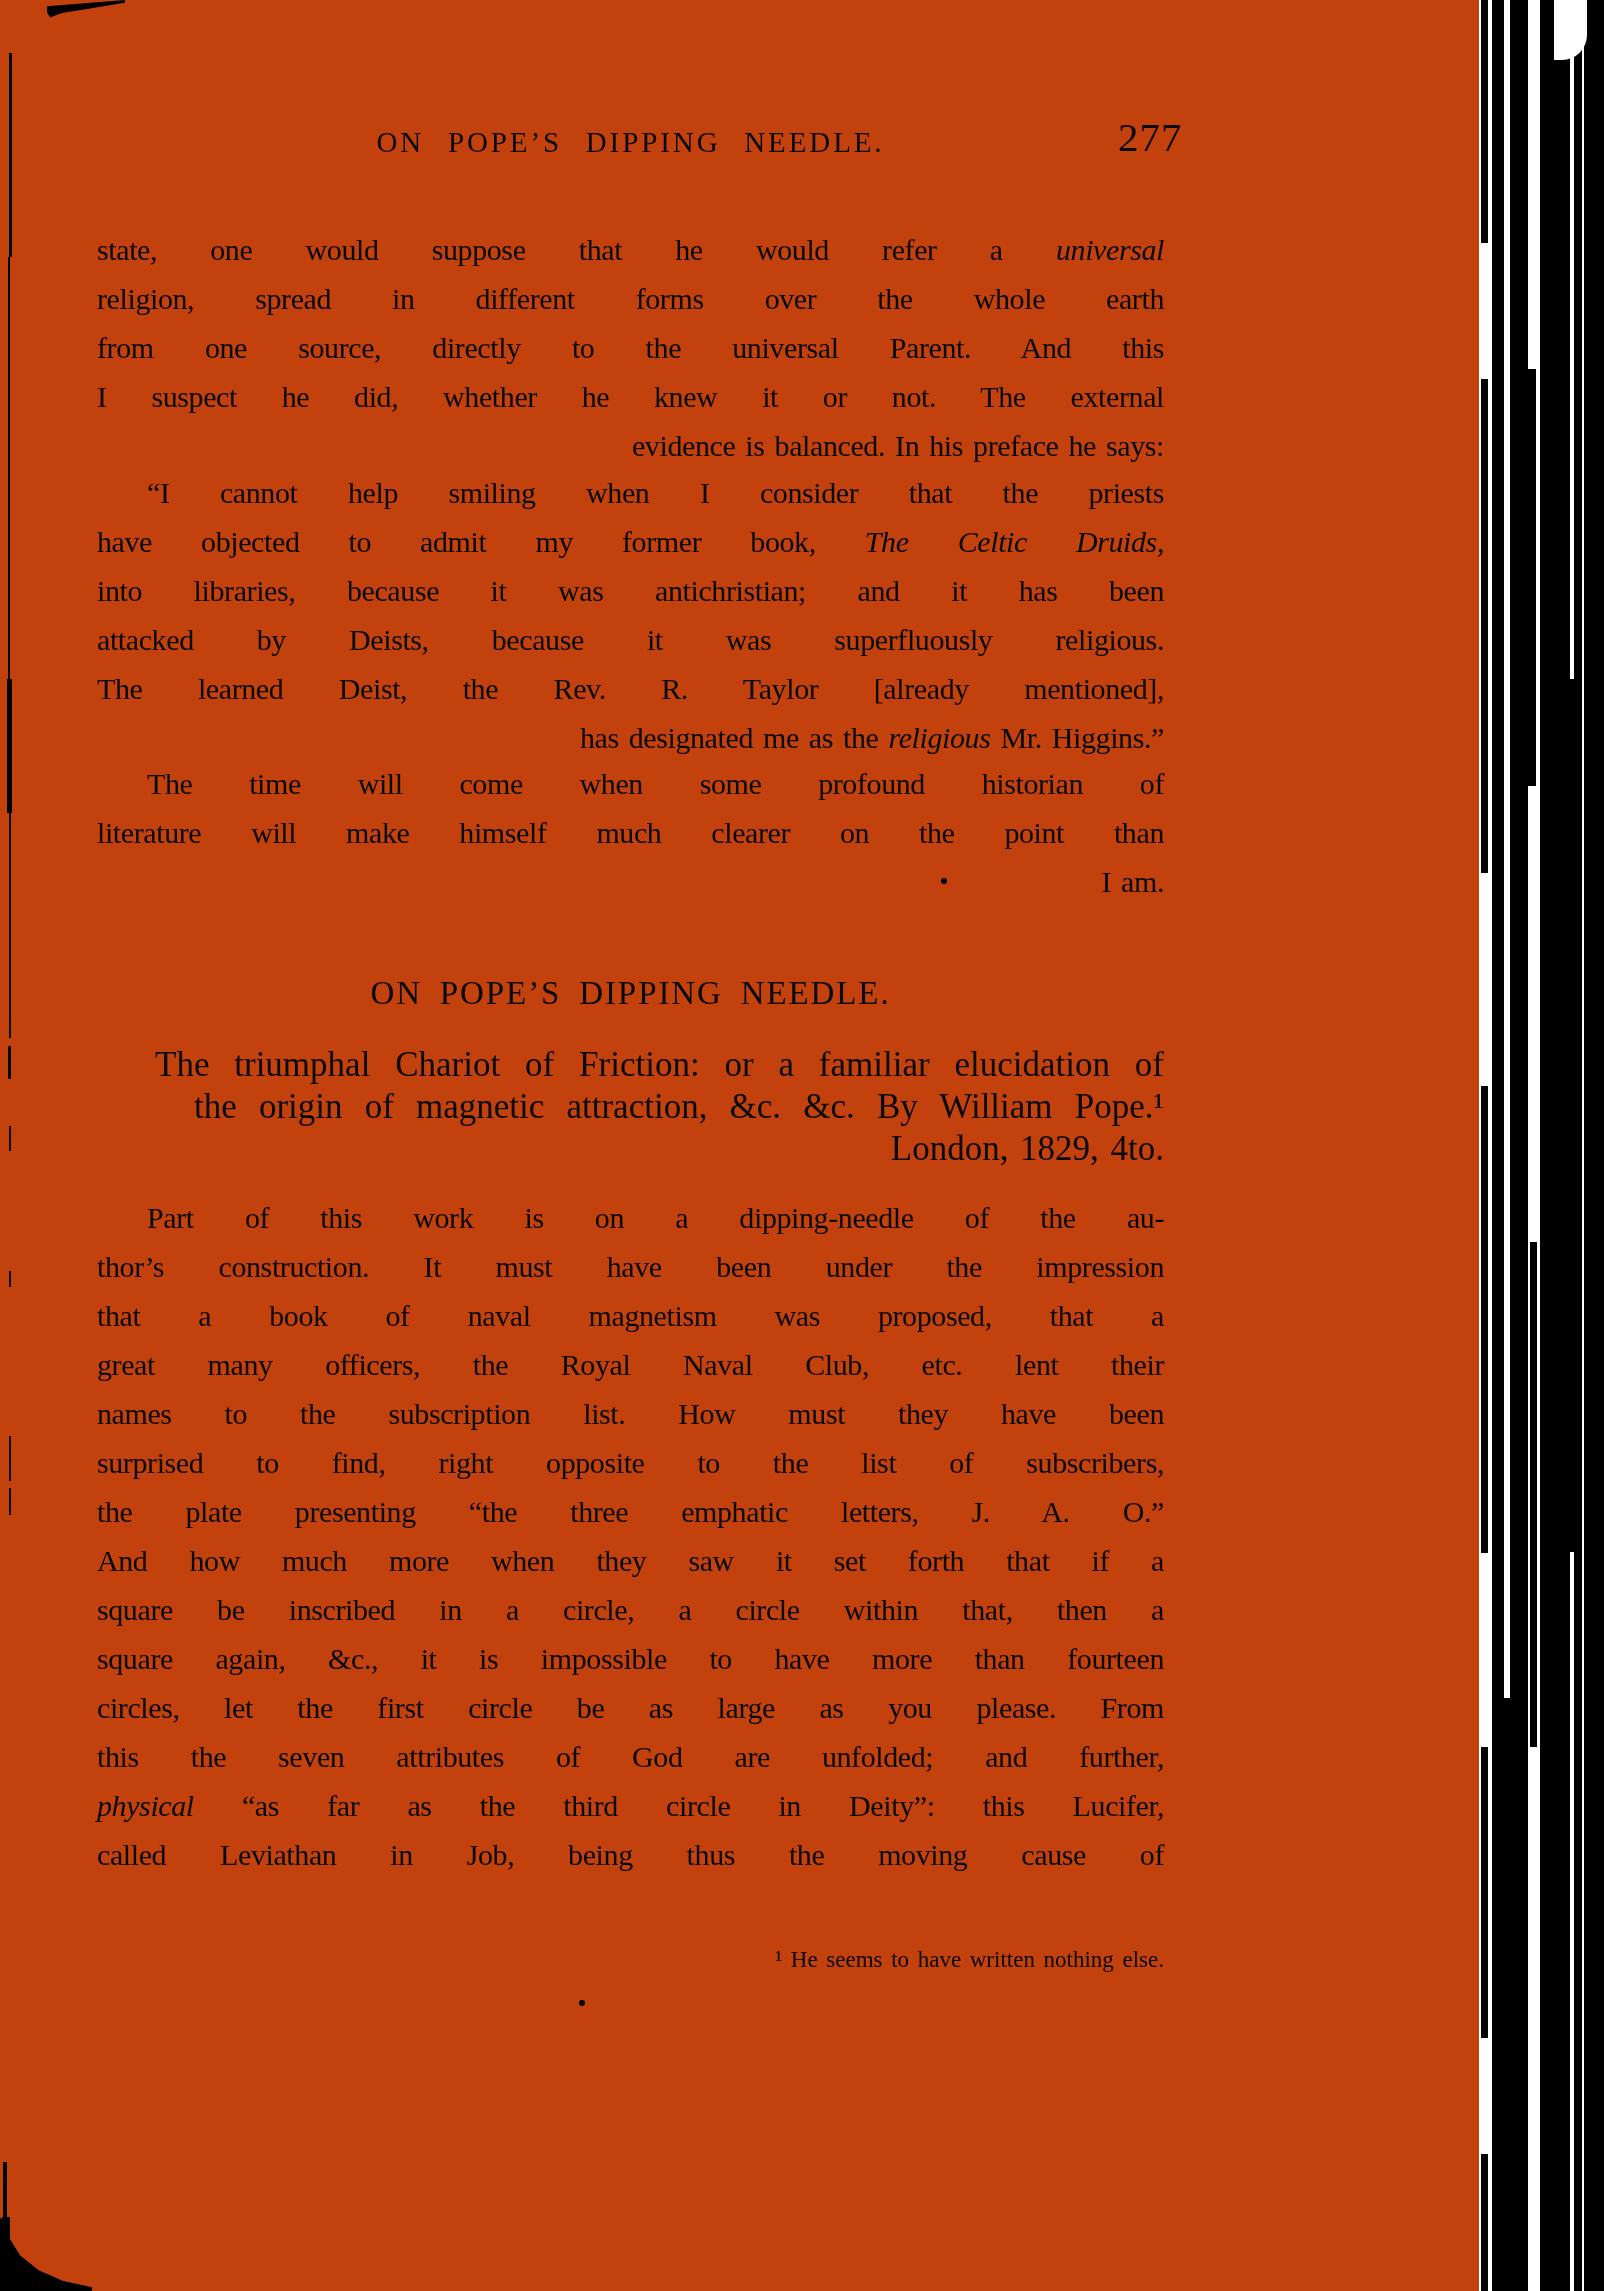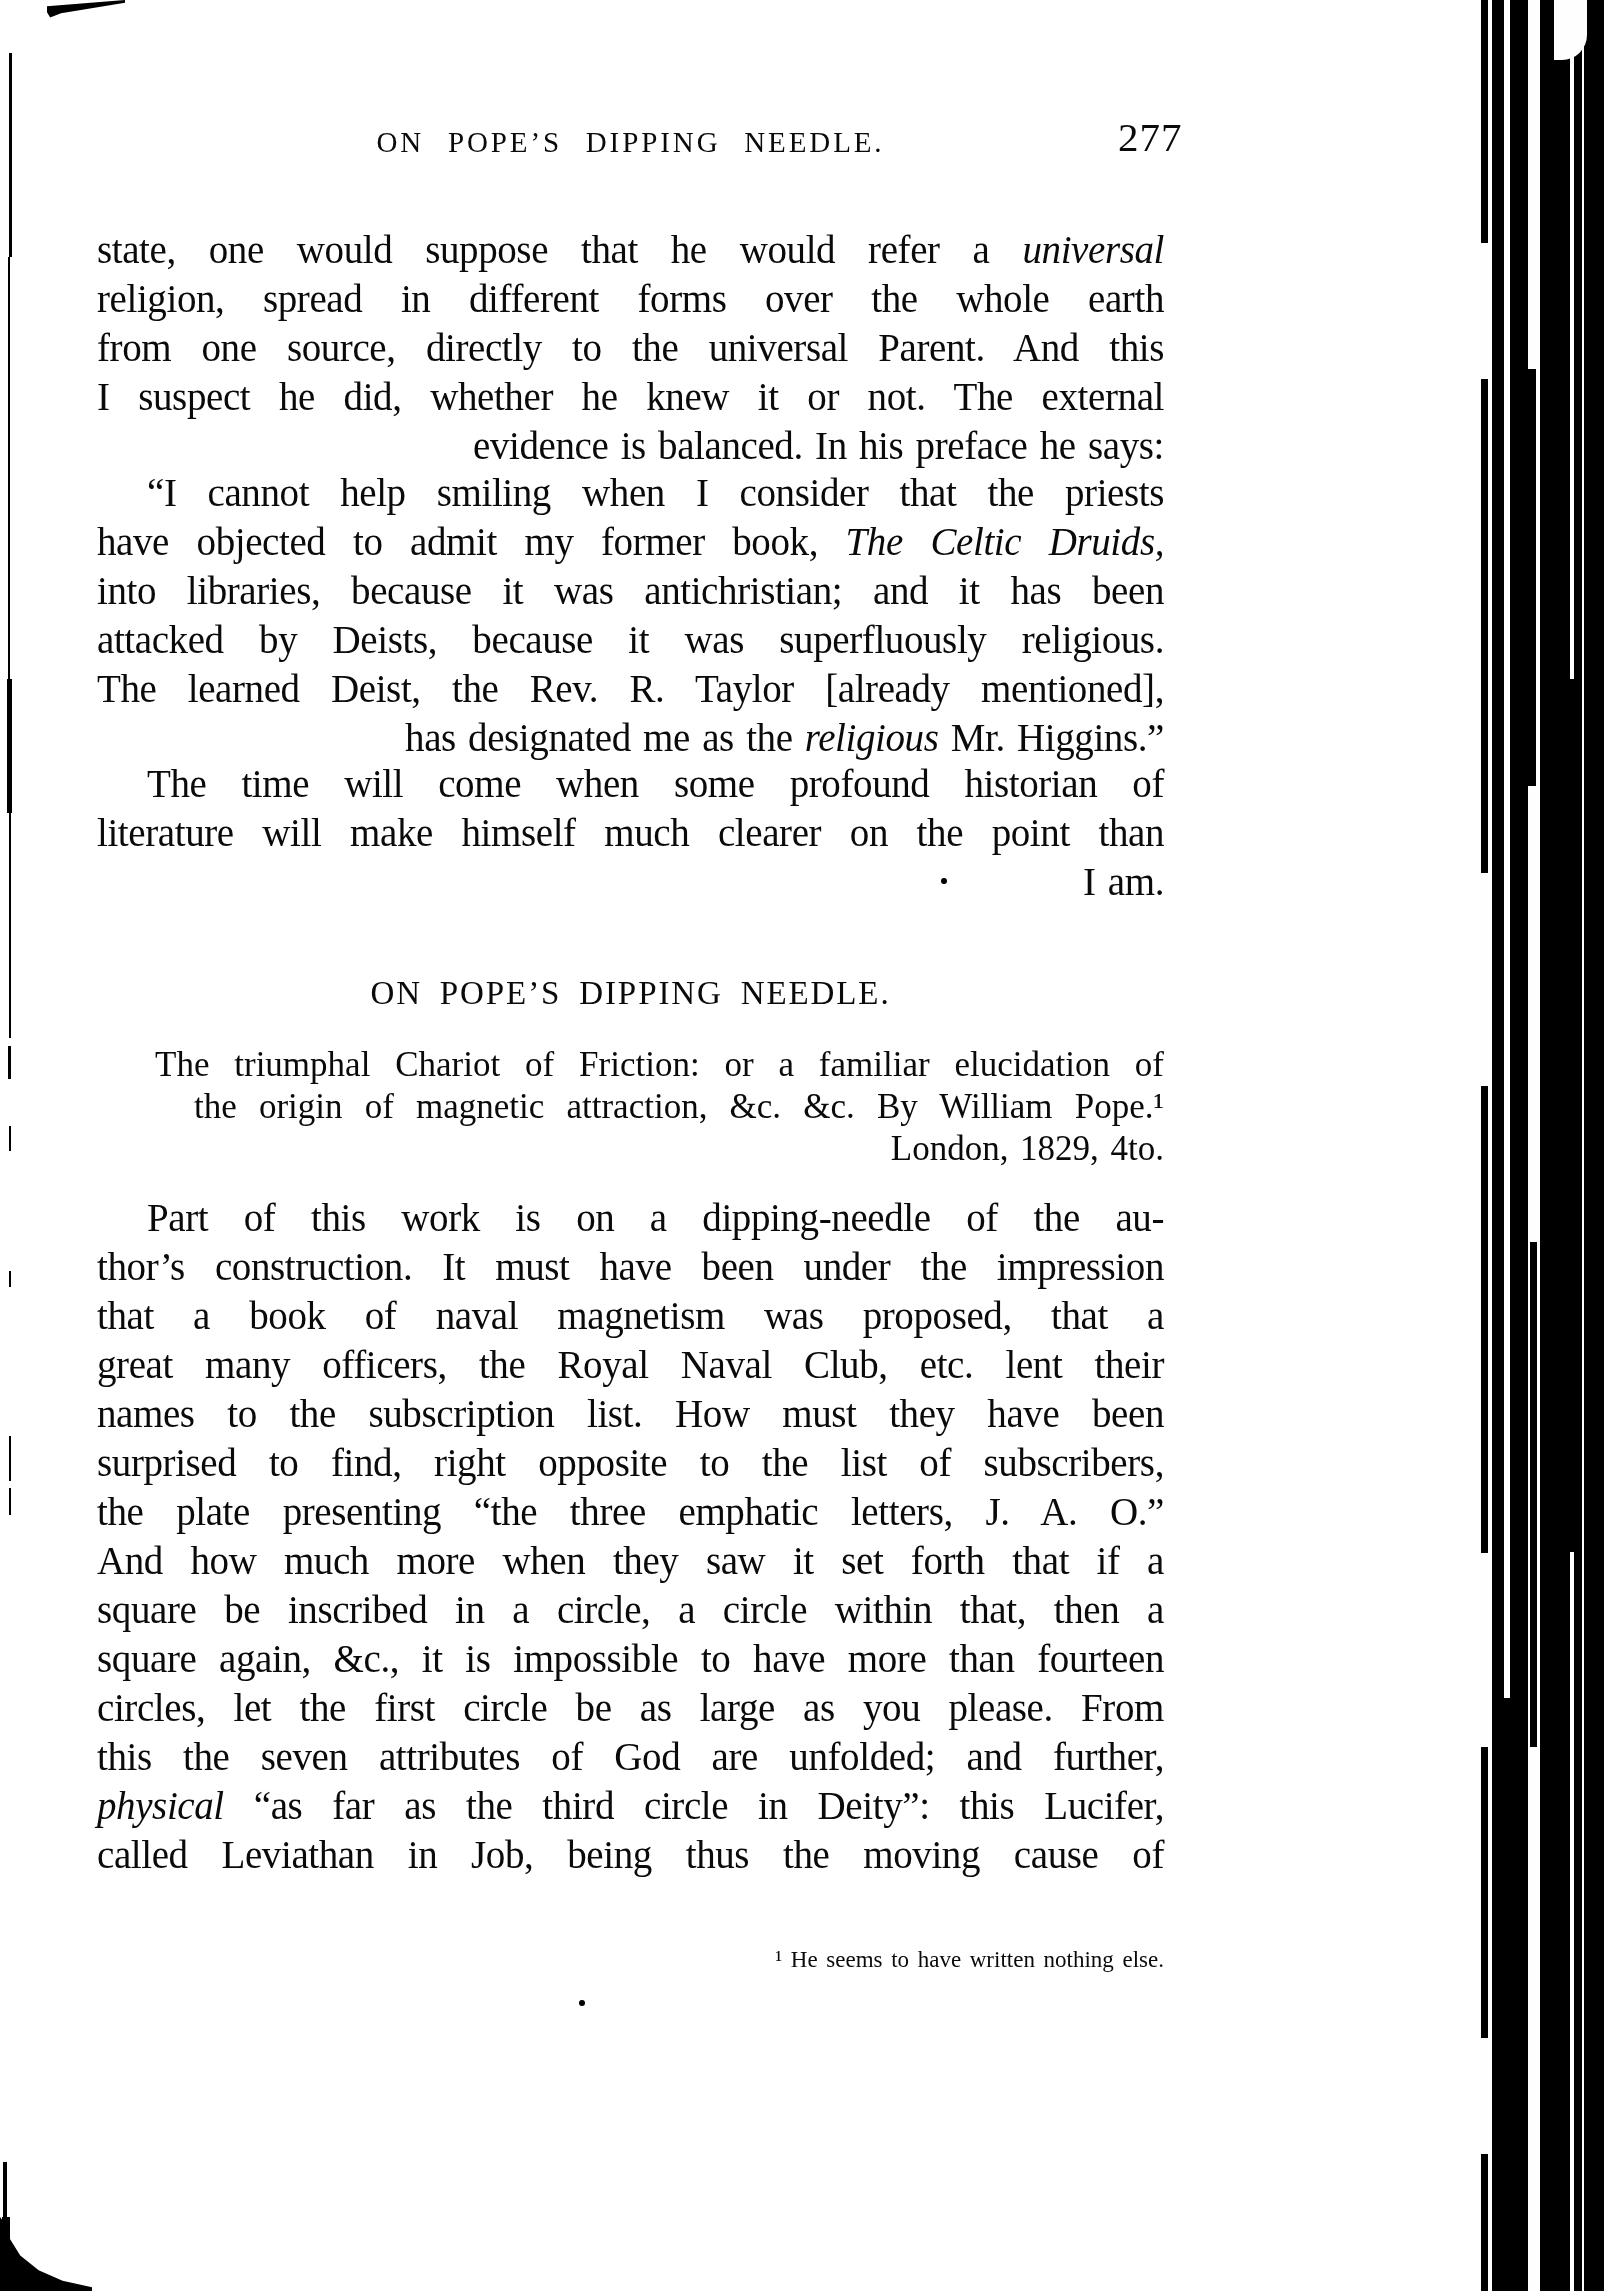--- a/index.html
+++ b/index.html
@@ -1,31 +1,31 @@
 <!DOCTYPE html>
 <html><head>
 <meta charset="utf-8">
 <style>
   html,body { margin:0; padding:0; background:#e8e8e8; }
   .page {
     position:relative; width:1604px; height:2291px;
-    background:#ffffff; overflow:hidden;
+    background:#c2410c; overflow:hidden;
     font-family:"Liberation Serif", serif; color:#0a0a0a;
   }
   
   .running-header {
     position:absolute; left:97px; top:126px; width:1067px;
     text-align:center; font-size:29px; letter-spacing:2.9px; word-spacing:13.6px;
   }
   .page-number {
     position:absolute; left:1118px; top:113px; font-size:41px; letter-spacing:1px;
   }
   .body-para {
     position:absolute; left:97px; width:1067px;
-    font-size:39px; line-height:49px; letter-spacing:-0.4px;
+    font-size:30px; line-height:49px; letter-spacing:-0.4px;
   }
   .para-1 { top:225px; }
   .para-2 { top:468px; }
   .para-3 { top:759px; }
   .para-4 { top:1193px; }
   .section-heading {
     position:absolute; left:97px; top:975px; width:1067px;
     text-align:center; font-size:33px; letter-spacing:1.9px; word-spacing:7.8px;
   }
   .citation {

